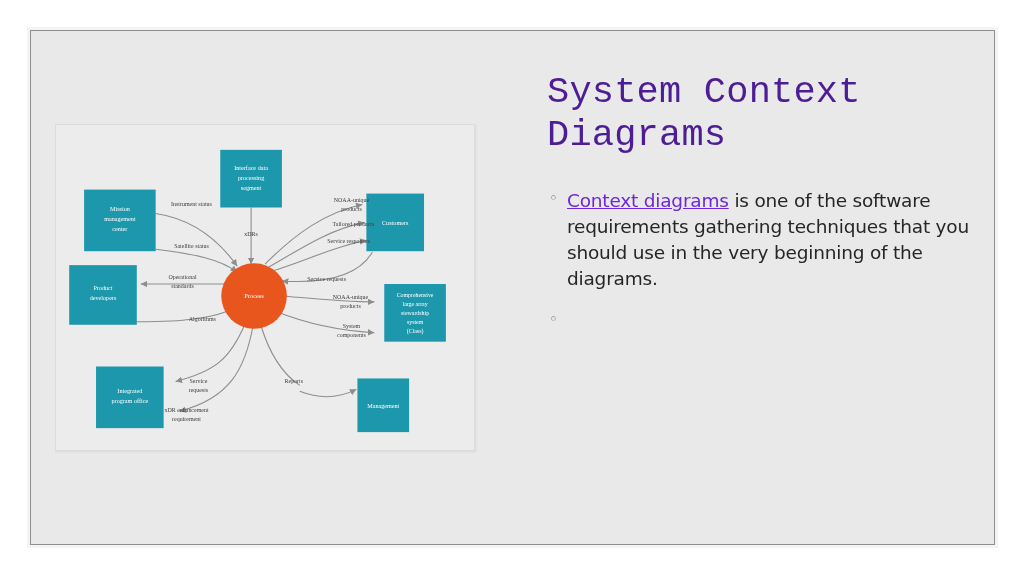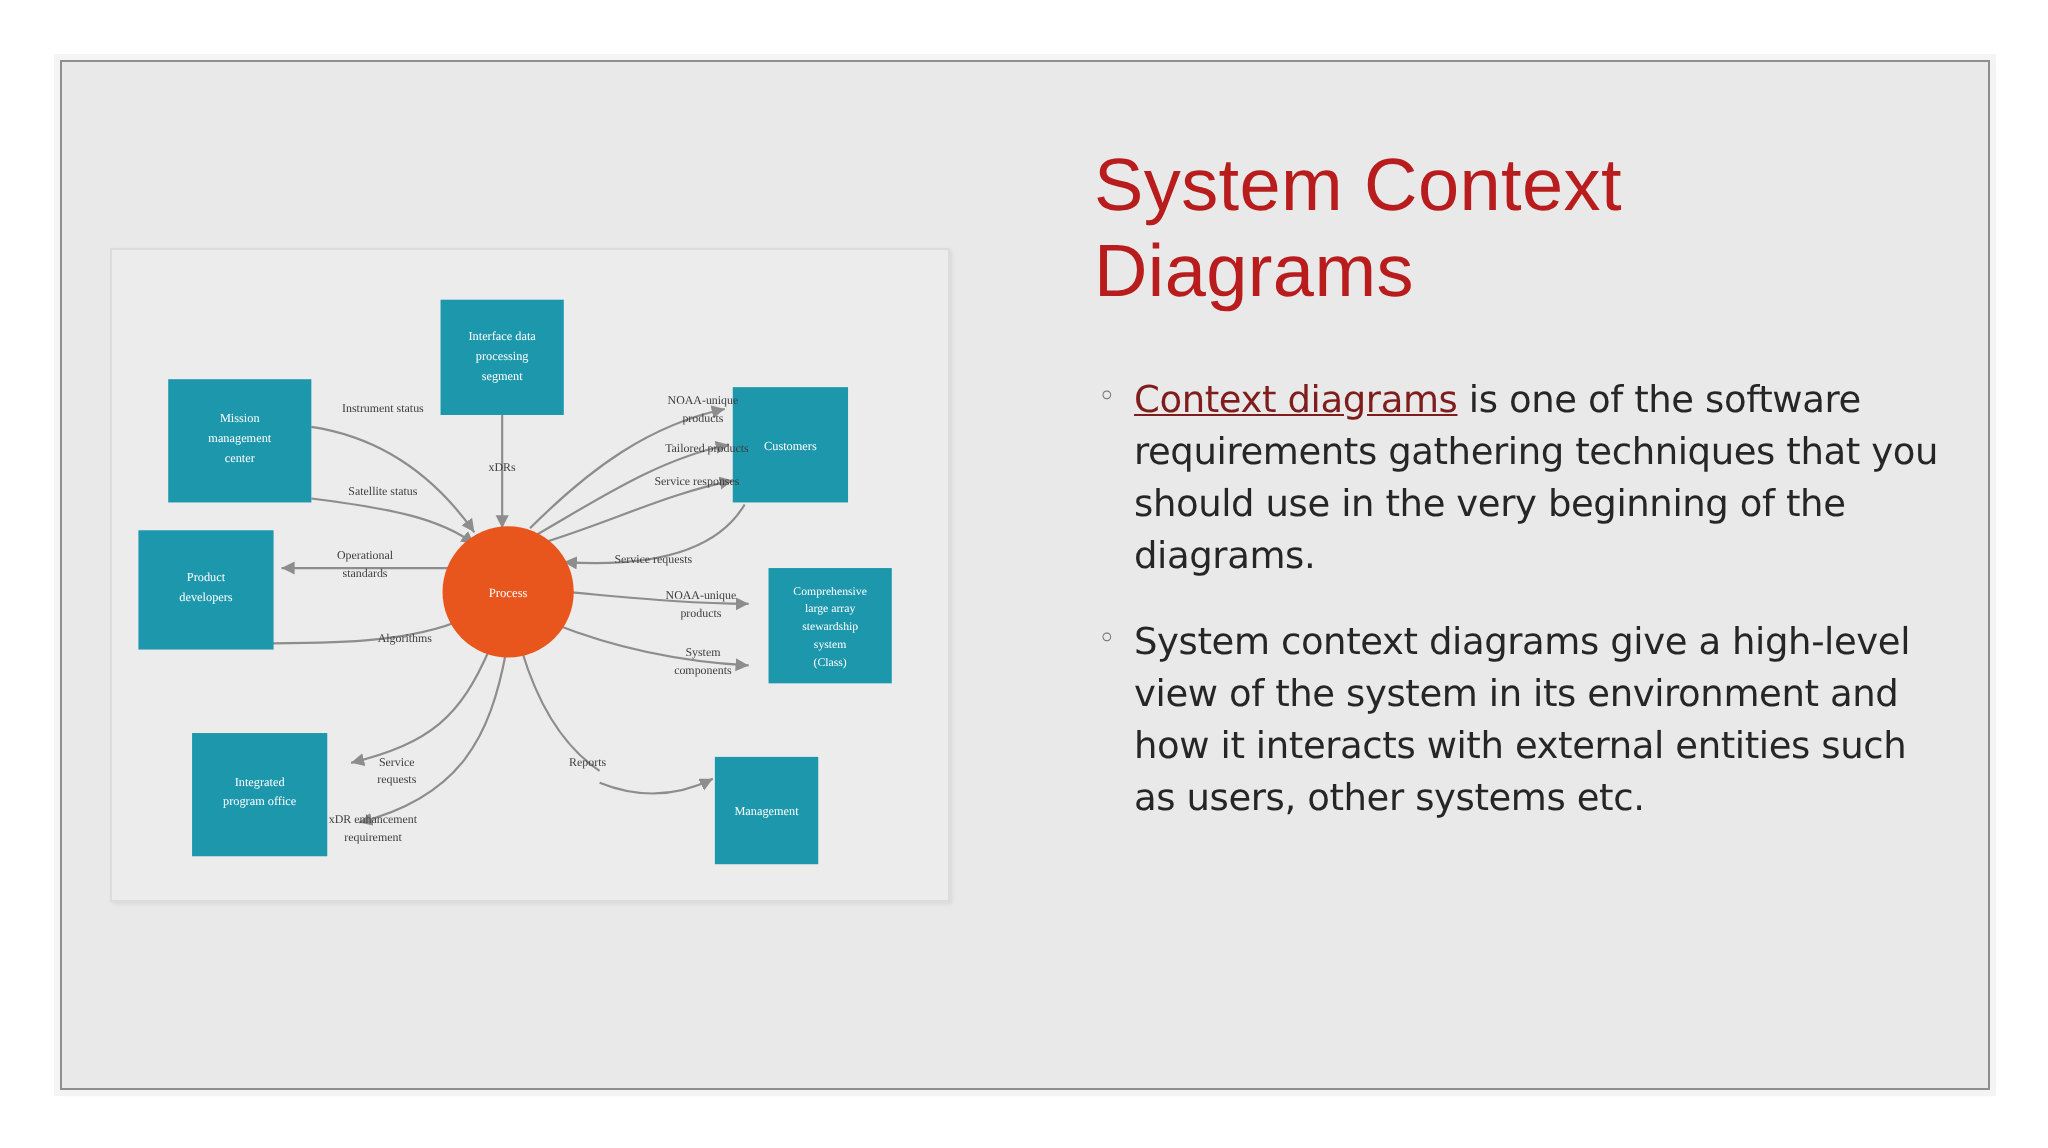--- a/index.html
+++ b/index.html
@@ -52,25 +52,25 @@
     stroke-width: 1.1;
   }
   
   #content-pane {
     position: absolute;
     left: 516px;
     top: 40px;
     width: 425px;
   }
   #slide-title {
-    font-family: Liberation Sans, sans-serif;
+    font-family: Liberation Mono, monospace;
     font-size: 37px;
     font-weight: 300;
     line-height: 1.17;
-    color: #b91c1c;
+    color: #4c1d95;
     letter-spacing: 0.2px;
     margin: 0 0 30px 0;
   }
   .bullet-list { list-style: none; margin: 0; padding: 0; }
   .bullet-item {
     position: relative;
     padding-left: 20px;
     margin-bottom: 16px;
     font-family: "DejaVu Sans", sans-serif;
     font-size: 18.5px;
@@ -79,21 +79,21 @@
     letter-spacing: -0.2px;
   }
   .bullet-marker {
     position: absolute;
     left: 2px;
     top: 0px;
     color: #6d6d6d;
     font-size: 15px;
   }
   .inline-link {
-    color: #7f1d1d;
+    color: #6d28d9;
     text-decoration: underline;
   }
 </style>
 </head>
 <body>
 
 <div id="slide-frame">
 
   <div id="diagram-figure">
     <svg id="diagram-svg" viewBox="0 0 420 327" xmlns="http://www.w3.org/2000/svg">
@@ -207,18 +207,17 @@
   <div id="content-pane">
     <h1 id="slide-title">System Context Diagrams</h1>
 
     <ul class="bullet-list">
       <li class="bullet-item">
         <span class="bullet-marker">◦</span>
         <a class="inline-link" href="#">Context diagrams</a><span> is one of the software requirements gathering techniques that you should use in the very beginning of the diagrams.</span>
       </li>
       <li class="bullet-item">
         <span class="bullet-marker">◦</span>
-        <span>System context diagrams give a high-level view of the system in its environment and how it interacts with external entities such as users, other systems etc.</span>
       </li>
     </ul>
   </div>
 
 </div>
 
 </body></html>

